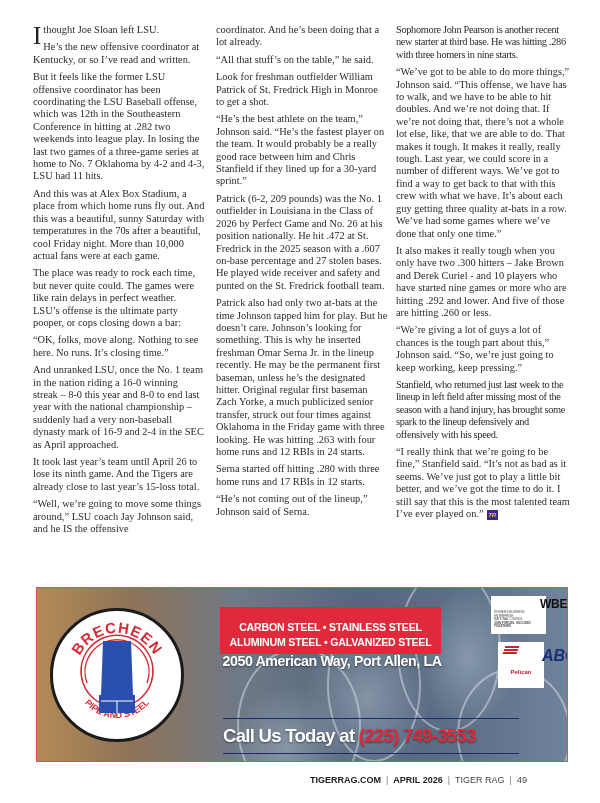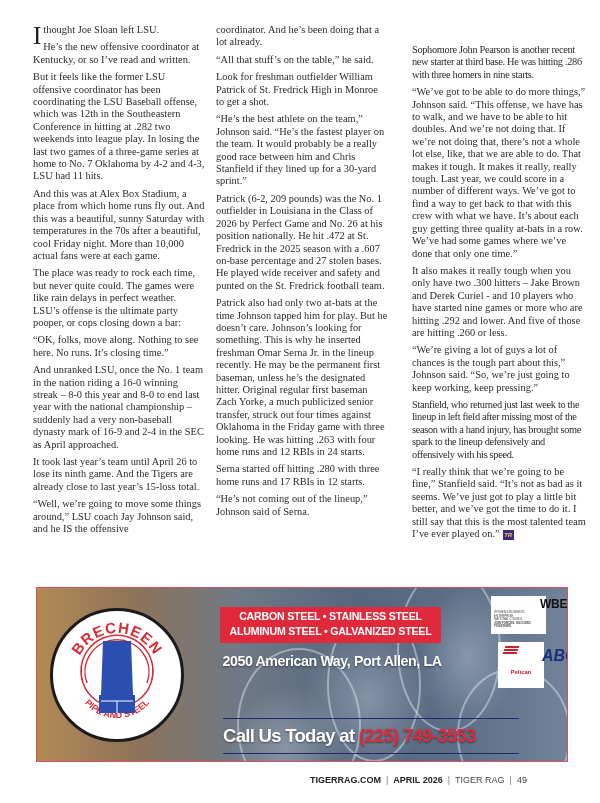--- a/index.html
+++ b/index.html
@@ -1,36 +1,36 @@
 <!DOCTYPE html>
 <html><head>
 <meta charset="utf-8">
 <style>
   html, body { margin: 0; padding: 0; }
   body { width: 600px; height: 803px; background: #ffffff; position: relative; overflow: hidden; font-family: "DejaVu Serif", "Liberation Serif", serif; color: #2a2a2a; }
   .col { position: absolute; top: 24px; font-family: "Liberation Serif", "DejaVu Serif", serif; font-size: 10.4px; line-height: 12.4px; color: #2b2b2b; }
   .col p { margin: 0 0 5px 0; text-align: left; }
   #col1 { left: 33px; width: 172px; }
   #col2 { left: 216px; width: 172px; }
-  #col3 { left: 412px; width: 176px; margin-top: 20px; }
+  #col3 { left: 396px; width: 176px; }
   .condensed { letter-spacing: -0.35px; }
   .dropcap { float: left; font-size: 25px; line-height: 20px; margin: 2px 2px 0 0; color: #222; }
   .tr-mark { display: inline-block; width: 11px; height: 10px; background: #3b2a8a; color: #f2c94c; font-family: "Liberation Sans", sans-serif; font-size: 6px; line-height: 10px; text-align: center; font-weight: bold; font-style: italic; vertical-align: middle; margin-left: 3px; }
 
   
   #ad { position: absolute; left: 36px; top: 587px; width: 530px; height: 173px; border: 1px solid #d7505a; overflow: hidden;
     background:
       radial-gradient(ellipse 90px 110px at 330px 110px, rgba(220,230,240,0.35), rgba(0,0,0,0) 70%),
       radial-gradient(ellipse 70px 100px at 430px 70px, rgba(210,225,240,0.35), rgba(0,0,0,0) 70%),
       radial-gradient(ellipse 80px 90px at 250px 160px, rgba(200,215,230,0.35), rgba(0,0,0,0) 70%),
       linear-gradient(90deg, #b38a55 0%, #8e7358 18%, #6f7987 38%, #55677e 60%, #5d6f86 80%, #71839a 100%); }
   #ad .pipe-ring { position: absolute; border: 2px solid rgba(230,238,245,0.45); border-radius: 50%; }
   #logo-circle { position: absolute; left: 13px; top: 20px; width: 128px; height: 128px; border-radius: 50%; background: #ffffff; border: 3px solid #1b1b1b; }
   #logo-circle svg { position: absolute; left: 0; top: 0; }
-  #ad-banner { position: absolute; left: 183px; top: 19px; width: 221px; height: 34px; background: #e02a3b; color: #fff; font-family: "Liberation Sans", sans-serif; font-weight: bold; font-size: 10.6px; line-height: 15px; text-align: center; padding-top: 2px; letter-spacing: -0.2px; }
+  #ad-banner { position: absolute; left: 183px; top: 19px; width: 221px; height: 34px; background: #e02a3b; color: #fff; font-family: "Liberation Sans", sans-serif; font-weight: bold; font-size: 10.6px; line-height: 15px; text-align: center; padding-top: 13px; letter-spacing: -0.2px; }
   #ad-address { position: absolute; left: 160px; top: 65px; width: 270px; text-align: center; color: #ffffff; font-family: "Liberation Sans", sans-serif; font-weight: bold; font-size: 14.2px; line-height: 17px; letter-spacing: -0.4px; text-shadow: 0 1px 2px rgba(0,0,0,0.5); }
   #ad-cta { position: absolute; left: 186px; top: 130px; width: 296px; height: 34px; border-top: 1.5px solid #1e2a6a; border-bottom: 1.5px solid #1e2a6a; font-family: "Liberation Sans", sans-serif; font-weight: bold; font-size: 18.5px; line-height: 34px; color: #ffffff; letter-spacing: -0.7px; text-shadow: 0 1px 2px rgba(0,0,0,0.45); white-space: nowrap; }
   #ad-cta .phone { color: #e02a3b; }
   #wbenc { position: absolute; left: 454px; top: 8px; width: 55px; height: 38px; background: #ffffff; padding: 2px 3px; box-sizing: border-box; }
   #wbenc .w1 { font-family: "Liberation Sans", sans-serif; font-size: 12px; font-weight: bold; color: #111; letter-spacing: -0.3px; line-height: 13px; margin-left: 46px; }
   #wbenc .w2 { font-family: "Liberation Sans", sans-serif; font-size: 3px; color: #444; line-height: 3.6px; }
   #abc { position: absolute; left: 461px; top: 54px; width: 46px; height: 46px; background: #ffffff; box-sizing: border-box; padding-top: 6px; text-align: center; }
   #abc .a1 { font-family: "Liberation Sans", sans-serif; font-weight: bold; font-style: italic; font-size: 16px; color: #1c2f7a; line-height: 16px; padding-left: 44px; }
   #abc .a2 { font-family: "Liberation Sans", sans-serif; font-weight: bold; font-size: 6px; color: #c8202f; line-height: 8px; margin-top: 4px; }
   #abc .flag { position: absolute; left: 6px; top: 4px; width: 14px; height: 8px; background: repeating-linear-gradient(180deg, #c8202f 0 2px, #ffffff 2px 3px); transform: skewX(-20deg); }

